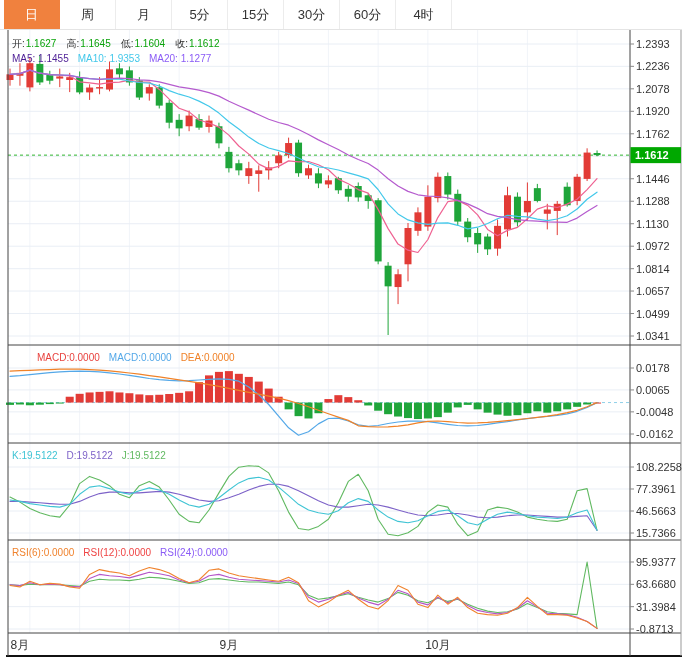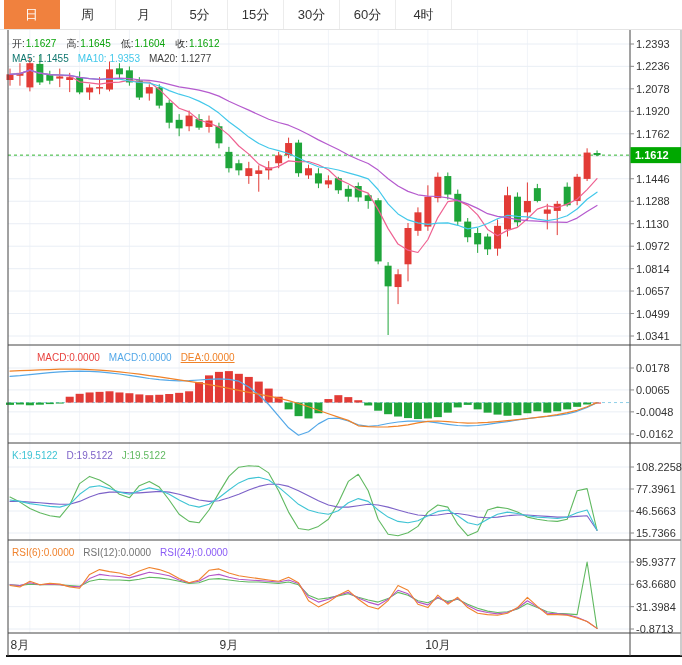--- a/index.html
+++ b/index.html
@@ -325,17 +325,17 @@
       <text x="636" y="610.6666435971862" fill="#333333" font-size="11" text-anchor="start" font-family="&quot;Liberation Sans&quot;,&quot;DejaVu Sans&quot;,sans-serif">31.3984</text>
       <line x1="630" y1="629" x2="634" y2="629" stroke="#888888"></line>
       <text x="636" y="633" fill="#333333" font-size="11" text-anchor="start" font-family="&quot;Liberation Sans&quot;,&quot;DejaVu Sans&quot;,sans-serif">-0.8713</text>
       <rect x="630.5" y="147.13645224171546" width="50.5" height="16" fill="#00a800"></rect>
       <text x="635" y="159.13645224171546" fill="#ffffff" font-size="11" text-anchor="start" font-family="&quot;Liberation Sans&quot;,&quot;DejaVu Sans&quot;,sans-serif" font-weight="bold">1.1612</text>
       <text x="19.95" y="649" fill="#333333" font-size="12" text-anchor="middle" font-family="&quot;Liberation Sans&quot;,&quot;DejaVu Sans&quot;,sans-serif">8月</text>
       <text x="228.89999999999998" y="649" fill="#333333" font-size="12" text-anchor="middle" font-family="&quot;Liberation Sans&quot;,&quot;DejaVu Sans&quot;,sans-serif">9月</text>
       <text x="437.84999999999997" y="649" fill="#333333" font-size="12" text-anchor="middle" font-family="&quot;Liberation Sans&quot;,&quot;DejaVu Sans&quot;,sans-serif">10月</text>
     </svg>
   <div class="legend ohlc-row pos-ohlc"><span class="lbl">开:</span><span class="val">1.1627</span><span class="lbl">高:</span><span class="val">1.1645</span><span class="lbl">低:</span><span class="val">1.1604</span><span class="lbl">收:</span><span class="val">1.1612</span></div>
-  <div class="legend pos-ma"><span style="color: #0f766e; margin-top: 10px;">MA5: 1.1455</span><span style="color: rgb(67, 200, 234);">MA10: 1.9353</span><span style="color: #404040;">MA20: 1.1277</span></div>
-  <div class="legend pos-macd"><span style="color: rgb(232, 66, 62); margin-left: 25px;">MACD:0.0000</span><span style="color: rgb(84, 168, 232);">MACD:0.0000</span><span style="color: rgb(240, 130, 40); text-decoration: underline;">DEA:0.0000</span></div>
+  <div class="legend pos-ma"><span style="color: #4c1d95; margin-top: 10px;">MA5: 1.1455</span><span style="color: rgb(67, 200, 234);">MA10: 1.9353</span><span style="color: #8b5cf6;">MA20: 1.1277</span></div>
+  <div class="legend pos-macd"><span style="color: rgb(232, 66, 62); margin-left: 25px;">MACD:0.0000</span><span style="color: rgb(84, 168, 232);">MACD:0.0000</span><span style="color: rgb(240, 130, 40);">DEA:0.0000</span></div>
   <div class="legend pos-kdj"><span style="color: rgb(63, 196, 212);">K:19.5122</span><span style="color: rgb(125, 98, 200);">D:19.5122</span><span style="color: rgb(97, 185, 97);">J:19.5122</span></div>
-  <div class="legend pos-rsi"><span style="color: rgb(240, 131, 46);">RSI(6):0.0000</span><span style="color: #737373; margin-top: 36px;">RSI(12):0.0000</span><span style="color: #8b5cf6;">RSI(24):0.0000</span></div>
+  <div class="legend pos-rsi"><span style="color: rgb(240, 131, 46);">RSI(6):0.0000</span><span style="color: #ef4444; margin-top: 36px;">RSI(12):0.0000</span><span style="color: #8b5cf6;">RSI(24):0.0000</span></div>
 </div>
 
 </body></html>

